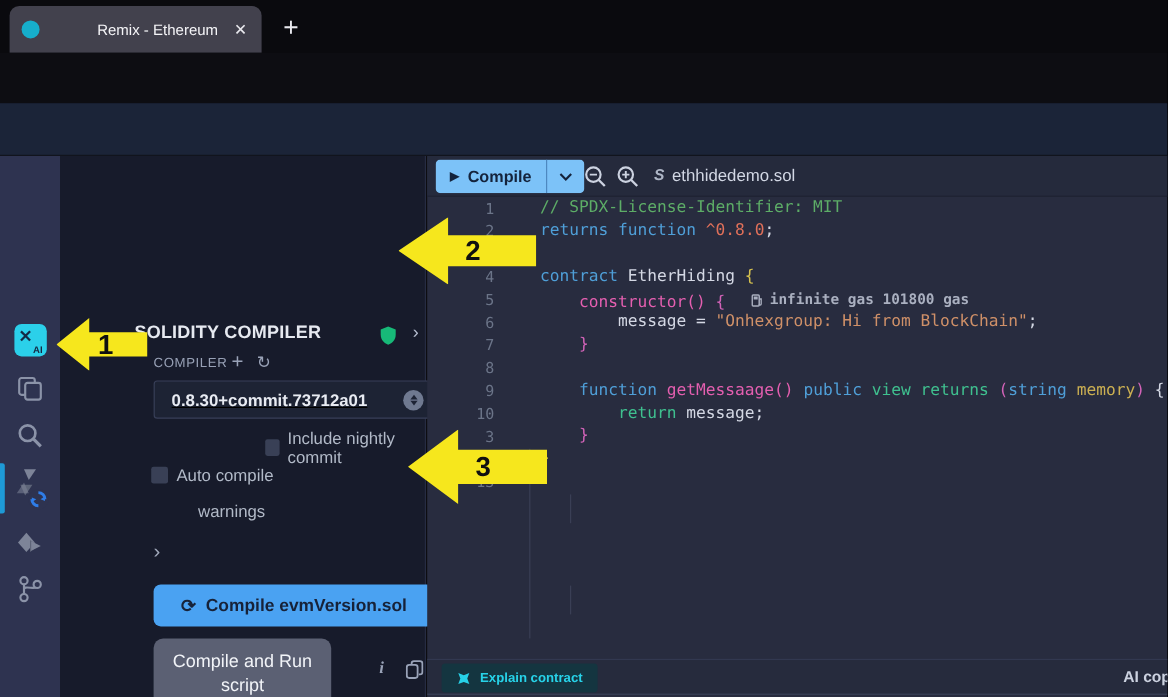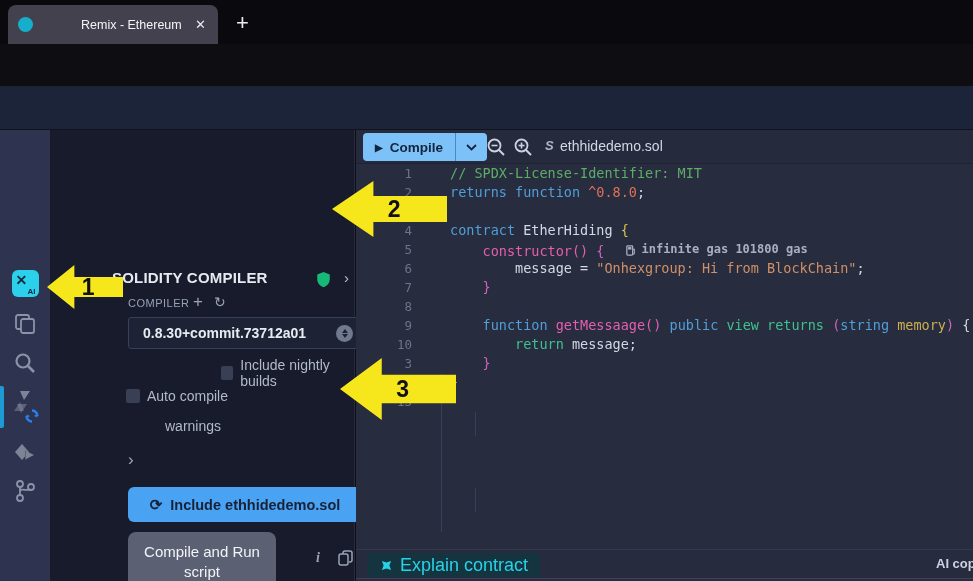--- a/index.html
+++ b/index.html
@@ -47,21 +47,21 @@
   #ai-badge .ai { position:absolute; right:3px; bottom:1px; color:#142a44; font-size:8px; font-weight:700; }
   
   #panel { position:absolute; left:50px; top:130px; width:305px; height:451px; background:#171b2b; border-right:1px solid #262c42; }
   #panel-title { position:absolute; left:62px; top:139px; font-size:15px; font-weight:600; color:#e6e9f0; letter-spacing:.2px; }
   .ptico { position:absolute; top:141px; }
   #scroll-caret { position:absolute; left:341px; top:180px; color:#8b93a8; font-size:12px; font-weight:700; }
   #compiler-label { position:absolute; left:78px; top:167px; font-size:11px; letter-spacing:.5px; color:#98a1b6; }
   #cmp-plus { position:absolute; left:143px; top:162px; color:#9aa3b8; font-size:17px; font-weight:400; }
   #cmp-reload { position:absolute; left:164px; top:164px; color:#9aa3b8; font-size:14px; }
   #version-select { position:absolute; left:78px; top:187px; width:234px; height:32px; background:#1d2334;
-    border:1px solid #383f58; border-radius:3px; display:flex; align-items:center; padding:0 8px 0 14px; }
+    border:1px solid #383f58; border-radius:3px; display:flex; align-items:center; padding:0 8px 0 14px;text-decoration:underline; }
   #version-select .vtxt { color:#e8ebf2; font-size:14px; font-weight:600; flex:1; }
   .checkbox { width:14px; height:14px; background:#394056; border-radius:2px; }
   #nightly-row { position:absolute; left:171px; top:227px; display:flex; align-items:center; gap:7px; }
   #nightly-row .lbl, #auto-row .lbl, #warn-lbl { color:#b2bac8; font-size:14px; }
   #auto-row { position:absolute; left:76px; top:258px; display:flex; align-items:center; gap:7px; }
   #warn-lbl { position:absolute; left:115px; top:288px;text-align:right; }
   #advanced { position:absolute; left:78px; top:320px; width:234px; display:flex; justify-content:space-between; align-items:center; }
   #advanced .lbl { color:#a0a8ba; font-size:15.5px; }
   #compile-btn { position:absolute; left:78px; top:357px; width:234px; height:35px; background:#4aa2f2; border:none;
     border-radius:6px; color:#172238; font-size:14.5px; font-weight:600; display:flex; align-items:center; justify-content:center; gap:8px; cursor:pointer; font-family:"Liberation Sans",sans-serif;}
@@ -84,21 +84,21 @@
   #gutter .ln { height:19px; line-height:19px; text-align:right; color:#6b7488; font-size:12.5px; font-family:"DejaVu Sans Mono",monospace; }
   #code-lines { position:absolute; left:94px; top:34px; width:536px; }
   .code-line { height:19px; line-height:19px; font-size:13.5px; font-family:"DejaVu Sans Mono",monospace; white-space:pre; }
   .tk-cm{color:#5dad67} .tk-kw{color:#4f9fd8} .tk-kw2{color:#3fc08f} .tk-fn{color:#e45fb0}
   .tk-str{color:#cf9068} .tk-num{color:#e0705a} .tk-bry{color:#d6c24e} .tk-brp{color:#d263b8}
   .tk-pl{color:#d4d8e4} .tk-kwy{color:#ccb052}
   .gas-ghost { display:inline-flex; align-items:center; gap:5px; margin-left:22px; color:#aab0c0; font-size:12px; font-weight:700; }
   .indent-guide { position:absolute; width:1px; background:#3a3f55; }
   #ebottom { position:absolute; left:0; top:419px; width:617px; height:30px; background:#262b3d; border-top:1px solid #323850; border-bottom:1px solid #3a4158;}
   #explain-btn { position:absolute; left:12px; top:3px; height:24px; background:#143540; border:none; border-radius:3px;
-    color:#27d2e8; font-size:18px; font-weight:400; display:flex; align-items:center; gap:7px; padding:0 12px; cursor:pointer; font-family:"Liberation Sans",sans-serif;}
+    color:#27d2e8; font-size:11px; font-weight:700; display:flex; align-items:center; gap:7px; padding:0 12px; cursor:pointer; font-family:"Liberation Sans",sans-serif;}
   #ai-copilot { position:absolute; left:580px; top:6px; color:#ccd2e0; font-size:13px; font-weight:600; white-space:nowrap; }
   
   .arrow { position:absolute; background:#f6e71d; z-index:50;
     clip-path:polygon(0% 50%, 36% 0%, 36% 27%, 100% 27%, 100% 73%, 36% 73%, 36% 100%);
     display:flex; align-items:center; justify-content:center;
     filter:drop-shadow(0 1px 1px rgba(40,40,0,.6)); }
   .arrow span { color:#101010; font-size:23px; font-weight:700; margin-left:8%; font-family:"Liberation Sans",sans-serif;}
   #arrow1 { left:47px; top:265px; width:76px; height:44px; }
   #arrow2 { left:332px; top:181px; width:115px; height:56px; }
   #arrow3 { left:340px; top:358px; width:116px; height:62px; }
@@ -233,37 +233,37 @@
     <div id="version-select">
       <span class="vtxt">0.8.30+commit.73712a01</span>
       <span class="spinbadge" style="background:#6f7990;">
           <i class="up"></i>
           <i class="dn"></i>
         </span>
     </div>
 
     <div id="nightly-row">
       <span class="checkbox"></span>
-      <span class="lbl">Include nightly builds</span>
+      <span class="lbl">Include nightly commit</span>
     </div>
 
     <div id="auto-row">
       <span class="checkbox"></span>
       <span class="lbl">Auto compile</span>
     </div>
 
     <span id="warn-lbl" class="lbl">warnings</span>
 
     <div id="advanced">
       <span style="color:#a0a8ba; font-size:17px;">›</span>
     </div>
 
     <button id="compile-btn">
       <span class="ric">⟳</span>
-      <span>Include ethhidedemo.sol</span>
+      <span>Compile evmVersion.sol</span>
     </button>
 
     <button id="run-btn">Compile and Run script</button>
     <span id="info-ic">i</span>
     <span id="copy-ic">
       <svg width="15" height="16" viewBox="0 0 15 16">
           <rect x="1" y="4" width="9" height="11" rx="2" fill="none" stroke="#9aa3b8" stroke-width="1.5"></rect>
           <path d="M5 4 V3 A2 2 0 0 1 7 1 H12 A2 2 0 0 1 14 3 V10 A2 2 0 0 1 12 12 H11" fill="none" stroke="#9aa3b8" stroke-width="1.5"></path>
         </svg>
     </span>

